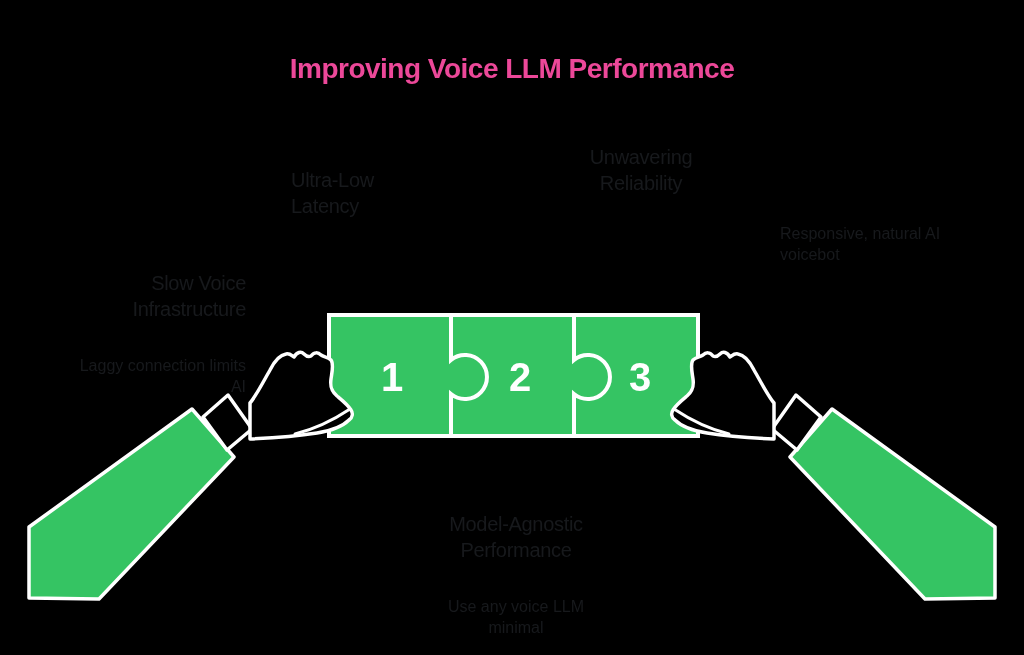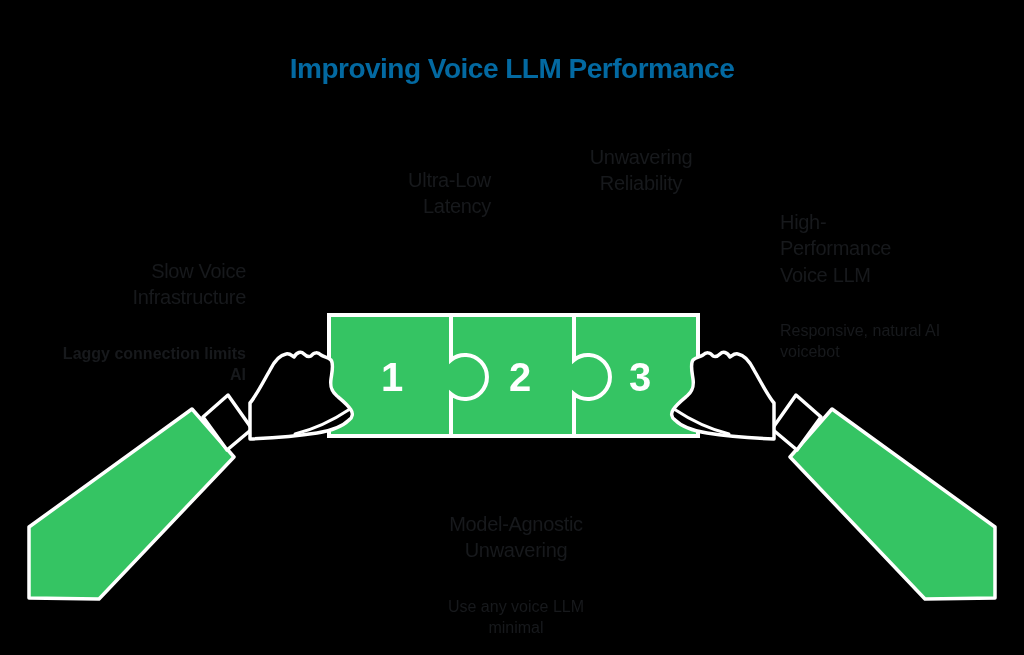--- a/index.html
+++ b/index.html
@@ -2,29 +2,29 @@
 <html><head>
 <meta charset="utf-8">
 <style>
   html,body{margin:0;padding:0;background:#000;}
   .stage{
     position:relative;width:1024px;height:655px;background:#000000;
     overflow:hidden;font-family:"Liberation Sans",sans-serif;
   }
   .title{
     position:absolute;top:53px;left:0;width:1024px;text-align:center;
-    color:#0369a1;font-size:28px;font-weight:700;letter-spacing:-0.5px;
+    color:#ec4899;font-size:28px;font-weight:700;letter-spacing:-0.5px;
   }
   .callout{position:absolute;color:#17191c;white-space:pre-line;}
   .callout .h{font-size:20px;font-weight:400;line-height:1.32;letter-spacing:-0.3px;white-space:pre-line;}
   .callout .b{font-size:16px;font-weight:400;line-height:1.31;margin-top:15px;white-space:pre-line;}
-  .co-ultra{left:291px;top:149px;width:200px;text-align:right;}
+  .co-ultra{left:291px;top:149px;width:200px;text-align:left;}
   .co-unwavering{left:541px;top:126px;width:200px;text-align:center;}
-  .co-slow{left:46px;top:240px;width:200px;text-align:right;}
-  .co-slow .b{font-weight:bold;}
+  .co-slow{left:46px;top:252px;width:200px;text-align:right;}
+  .co-slow .b{}
   .co-high{left:780px;top:191px;width:190px;text-align:left;}
   .co-model{left:416px;top:493px;width:200px;text-align:center;}
   .art{position:absolute;left:0;top:0;}
   .pz-num{font-family:"Liberation Sans",sans-serif;font-size:40px;font-weight:700;fill:#ffffff;}
 </style>
 </head>
 <body>
 
 <div class="stage">
 
@@ -41,30 +41,27 @@
     <div class="h">Ultra-Low
 Latency</div>
   </div>
 
   <div class="callout co-unwavering">
     <div class="h">Unwavering
 Reliability</div>
   </div>
 
   <div class="callout co-high">
-    <div class="h">High-
-Performance
-Voice LLM</div>
     <div class="b">Responsive, natural AI
 voicebot</div>
   </div>
 
   <div class="callout co-model">
     <div class="h">Model-Agnostic
-Unwavering</div>
+Performance</div>
     <div class="b">Use any voice LLM
 minimal</div>
   </div>
 
   <svg class="art" width="1024" height="655" viewBox="0 0 1024 655">
 
     <polygon points="192,409 29,527 29,598 99,599 234,457" fill="#35c463" stroke="#ffffff" stroke-width="3.5" stroke-linejoin="round"></polygon>
 
     <polygon points="832,409 995,527 995,598 925,599 790,457" fill="#35c463" stroke="#ffffff" stroke-width="3.5" stroke-linejoin="round"></polygon>
 

